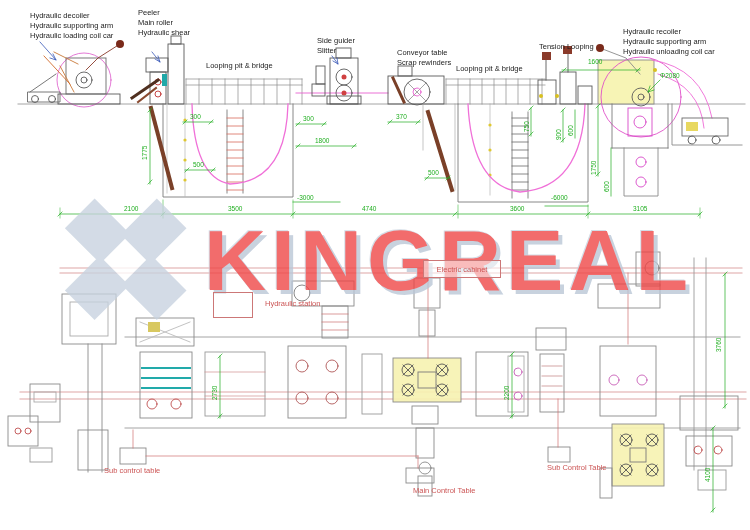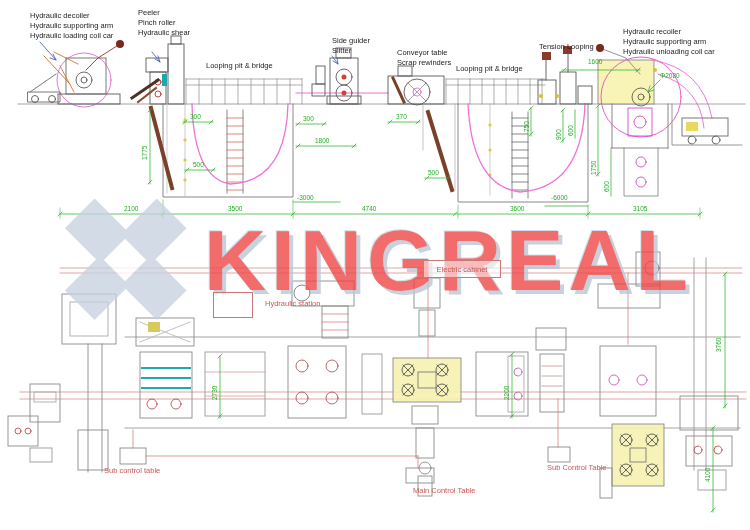--- a/index.html
+++ b/index.html
@@ -314,24 +314,24 @@
       </g>
       <rect x="60" y="65" width="30" height="30" fill="#ffffff" transform="rotate(45 75 80)"></rect>
     </svg>
     <span class="wm-text">KINGREAL</span>
   </div>
 
   <div class="lbl" style="left:30px;top:11px;">Hydraulic decoiler
 Hydraulic supporting arm
 Hydraulic loading coil car</div>
   <div class="lbl" style="left:138px;top:8px;">Peeler
-Pinch roller
+Main roller
 Hydraulic shear</div>
   <div class="lbl" style="left:206px;top:61px;">Looping pit &amp; bridge</div>
-  <div class="lbl" style="left:332px;top:36px;">Side guider
+  <div class="lbl" style="left:317px;top:36px;">Side guider
 Slitter</div>
   <div class="lbl" style="left:397px;top:48px;">Conveyor table
 Scrap rewinders</div>
   <div class="lbl" style="left:456px;top:64px;">Looping pit &amp; bridge</div>
   <div class="lbl" style="left:539px;top:42px;">Tension Looping</div>
   <div class="lbl" style="left:623px;top:27px;">Hydraulic recoiler
 Hydraulic supporting arm
 Hydraulic unloading coil car</div>
 
   <div class="dim" style="left:190px;top:113px;">300</div>

